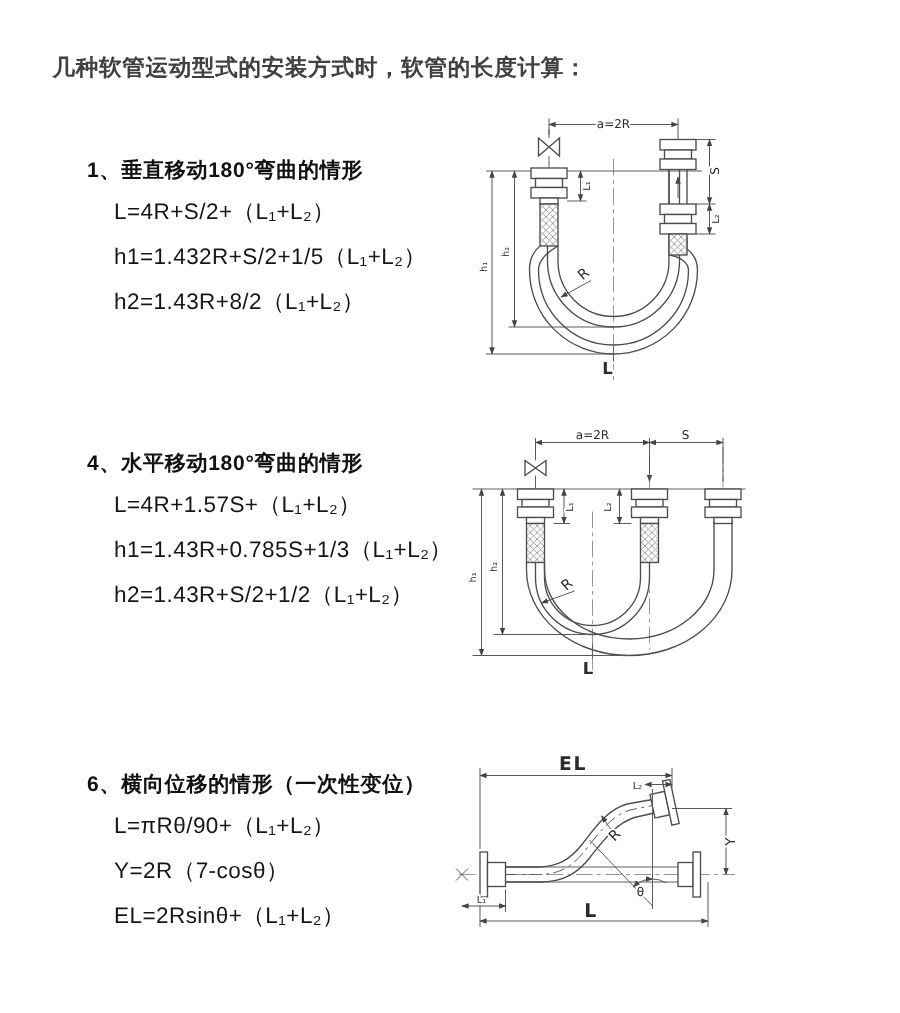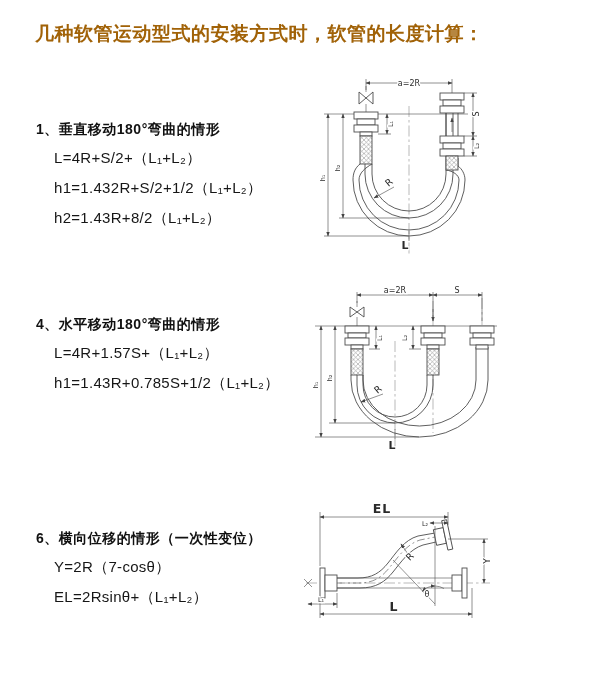--- a/index.html
+++ b/index.html
@@ -1,24 +1,24 @@
 <!DOCTYPE html>
 <html><head>
 <meta charset="utf-8">
 <style>
   html,body{margin:0;padding:0;}
   body{
     width:600px;height:675px;background:#ffffff;position:relative;overflow:hidden;
     font-family:"Liberation Sans","DejaVu Sans",sans-serif;color:#1c1c1c;
   }
   .page-title{
-    position:absolute;left:35px;top:21px;font-size:19px;font-weight:600;
-    letter-spacing:0.5px;color:#a16207;
+    position:absolute;left:35px;top:36px;font-size:15px;font-weight:600;
+    letter-spacing:0.5px;color:#404040;
   }
-  .section{position:absolute;left:36px;width:270px;margin-top:16px;}
+  .section{position:absolute;left:58px;width:270px;}
   .sec-heading{font-size:14px;font-weight:600;color:#111;letter-spacing:0.5px;margin:0 0 4px 0;}
   .formulas{margin-left:18px;}
   .formula-line{font-size:15px;font-weight:500;line-height:30px;color:#161616;letter-spacing:0.3px;white-space:nowrap;}
   .diagram{position:absolute;}
   svg{display:block;}
   .ln{stroke:#4d4d4d;stroke-width:0.9;fill:none;}
   .thin{stroke:#5a5a5a;stroke-width:0.65;fill:none;}
   .dim{stroke:#555;stroke-width:0.65;fill:none;}
   .cl{stroke:#8a8a8a;stroke-width:0.6;fill:none;stroke-dasharray:11 3 2.5 3;}
   .fit{stroke:#4d4d4d;stroke-width:0.9;fill:#ffffff;}
@@ -29,36 +29,38 @@
 </style>
 </head>
 <body>
 
 <div class="page-title">几种软管运动型式的安装方式时，软管的长度计算：</div>
 
 <div class="section" style="top:105px;">
   <div class="sec-heading">1、垂直移动180°弯曲的情形</div>
   <div class="formulas">
     <div class="formula-line">L=4R+S/2+（L₁+L₂）</div>
-    <div class="formula-line">h1=1.432R+S/2+1/2（L₁+L₂）</div>
+    <div class="formula-line">h1=1.432R+S/2+1/5（L₁+L₂）</div>
     <div class="formula-line">h2=1.43R+8/2（L₁+L₂）</div>
   </div>
 </div>
 
 <div class="section" style="top:300px;">
   <div class="sec-heading">4、水平移动180°弯曲的情形</div>
   <div class="formulas">
     <div class="formula-line">L=4R+1.57S+（L₁+L₂）</div>
-    <div class="formula-line">h1=1.43R+0.785S+1/2（L₁+L₂）</div>
+    <div class="formula-line">h1=1.43R+0.785S+1/3（L₁+L₂）</div>
+    <div class="formula-line">h2=1.43R+S/2+1/2（L₁+L₂）</div>
   </div>
 </div>
 
 <div class="section" style="top:514px;">
   <div class="sec-heading">6、横向位移的情形（一次性变位）</div>
   <div class="formulas">
+    <div class="formula-line">L=πRθ/90+（L₁+L₂）</div>
     <div class="formula-line">Y=2R（7-cosθ）</div>
     <div class="formula-line">EL=2Rsinθ+（L₁+L₂）</div>
   </div>
 </div>
 
 <div class="diagram" style="left:310px;top:68px;">
 <svg width="280" height="195" viewBox="0 0 280 195">
   <defs>
     <marker id="m1" viewBox="0 0 10 10" refX="8.5" refY="5" markerWidth="8" markerHeight="8" orient="auto-start-reverse">
       <path d="M0,1.5 L9.5,5 L0,8.5 Z" fill="#444"></path>

